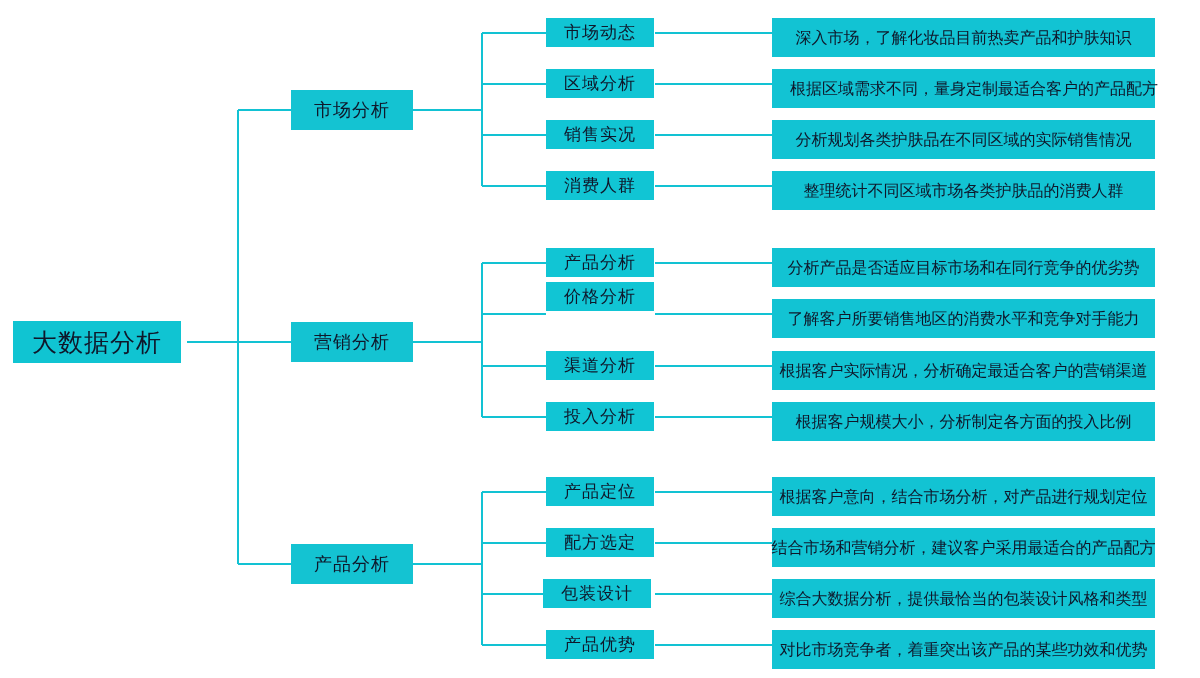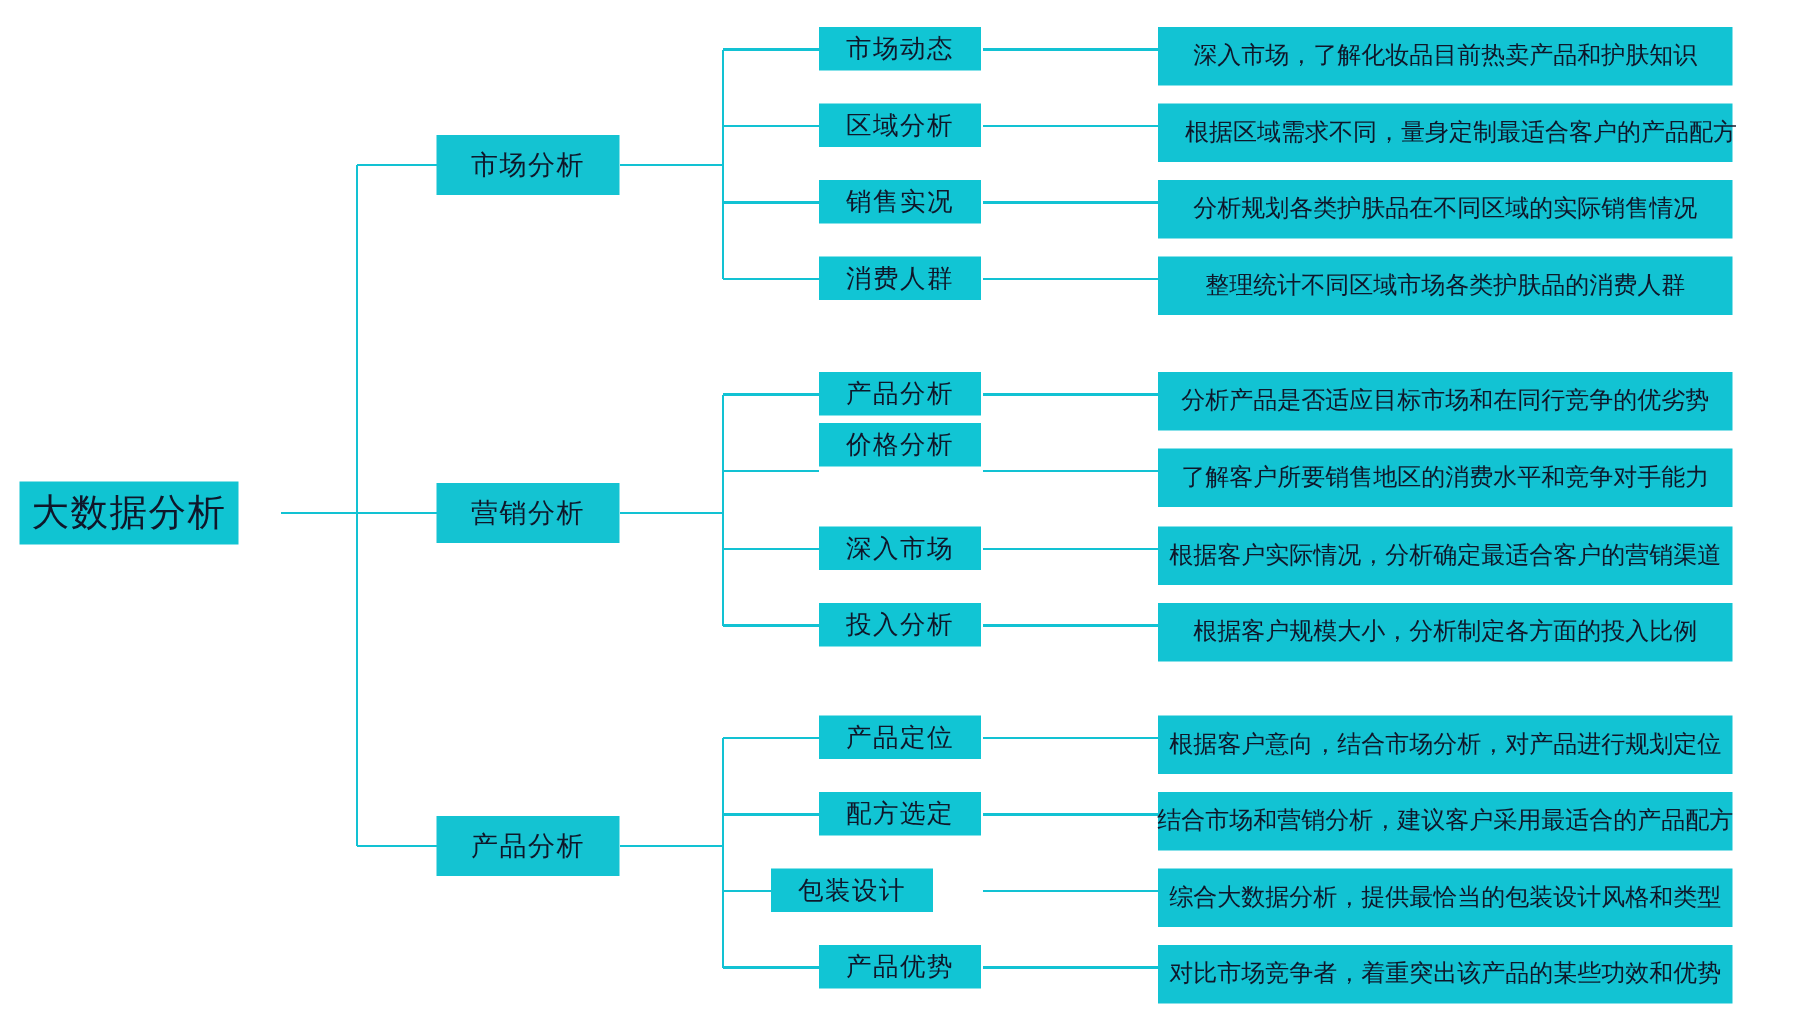--- a/index.html
+++ b/index.html
@@ -20,21 +20,21 @@
     color:#0f172a;
     display:flex;
     align-items:center;
     justify-content:center;
     box-sizing:border-box;
     white-space:nowrap;
     letter-spacing:1px;
     line-height:1;
   }
   .node.root{
-    left:13px;top:321px;width:146px;height:42px;
+    left:13px;top:321px;width:168px;height:42px;
     font-size:25px;
     background:#10c4d2;
   }
   .node.lvl2{
     width:122px;height:40px;
     font-size:18px;
     background:#14c3d2;
   }
   .node.lvl3{
     width:108px;height:29px;
@@ -117,33 +117,33 @@
   <div class="node lvl4" style="top:171px;">整理统计不同区域市场各类护肤品的消费人群</div>
 
   <div class="node lvl2" style="left:291px;top:322px;">营销分析</div>
 
   <div class="node lvl3" style="left:546px;top:248px;">产品分析</div>
   <div class="node lvl4" style="top:248px;">分析产品是否适应目标市场和在同行竞争的优劣势</div>
 
   <div class="node lvl3" style="left:546px;top:282px;">价格分析</div>
   <div class="node lvl4" style="top:299px;">了解客户所要销售地区的消费水平和竞争对手能力</div>
 
-  <div class="node lvl3" style="left:546px;top:351px;">深入市场</div>
+  <div class="node lvl3" style="left:546px;top:351px;">渠道分析</div>
   <div class="node lvl4" style="top:351px;">根据客户实际情况，分析确定最适合客户的营销渠道</div>
 
   <div class="node lvl3" style="left:546px;top:402px;">投入分析</div>
   <div class="node lvl4" style="top:402px;">根据客户规模大小，分析制定各方面的投入比例</div>
 
   <div class="node lvl2" style="left:291px;top:544px;">产品分析</div>
 
   <div class="node lvl3" style="left:546px;top:477px;">产品定位</div>
   <div class="node lvl4" style="top:477px;">根据客户意向，结合市场分析，对产品进行规划定位</div>
 
   <div class="node lvl3" style="left:546px;top:528px;">配方选定</div>
   <div class="node lvl4" style="top:528px;">结合市场和营销分析，建议客户采用最适合的产品配方</div>
 
-  <div class="node lvl3" style="left:514px;top:579px;font-family:Liberation Serif, serif;">包装设计</div>
+  <div class="node lvl3" style="left:543px;top:579px;font-family:Liberation Serif, serif;">包装设计</div>
   <div class="node lvl4" style="top:579px;">综合大数据分析，提供最恰当的包装设计风格和类型</div>
 
   <div class="node lvl3" style="left:546px;top:630px;">产品优势</div>
   <div class="node lvl4" style="top:630px;">对比市场竞争者，着重突出该产品的某些功效和优势</div>
 
 </div>
 
 </body></html>

